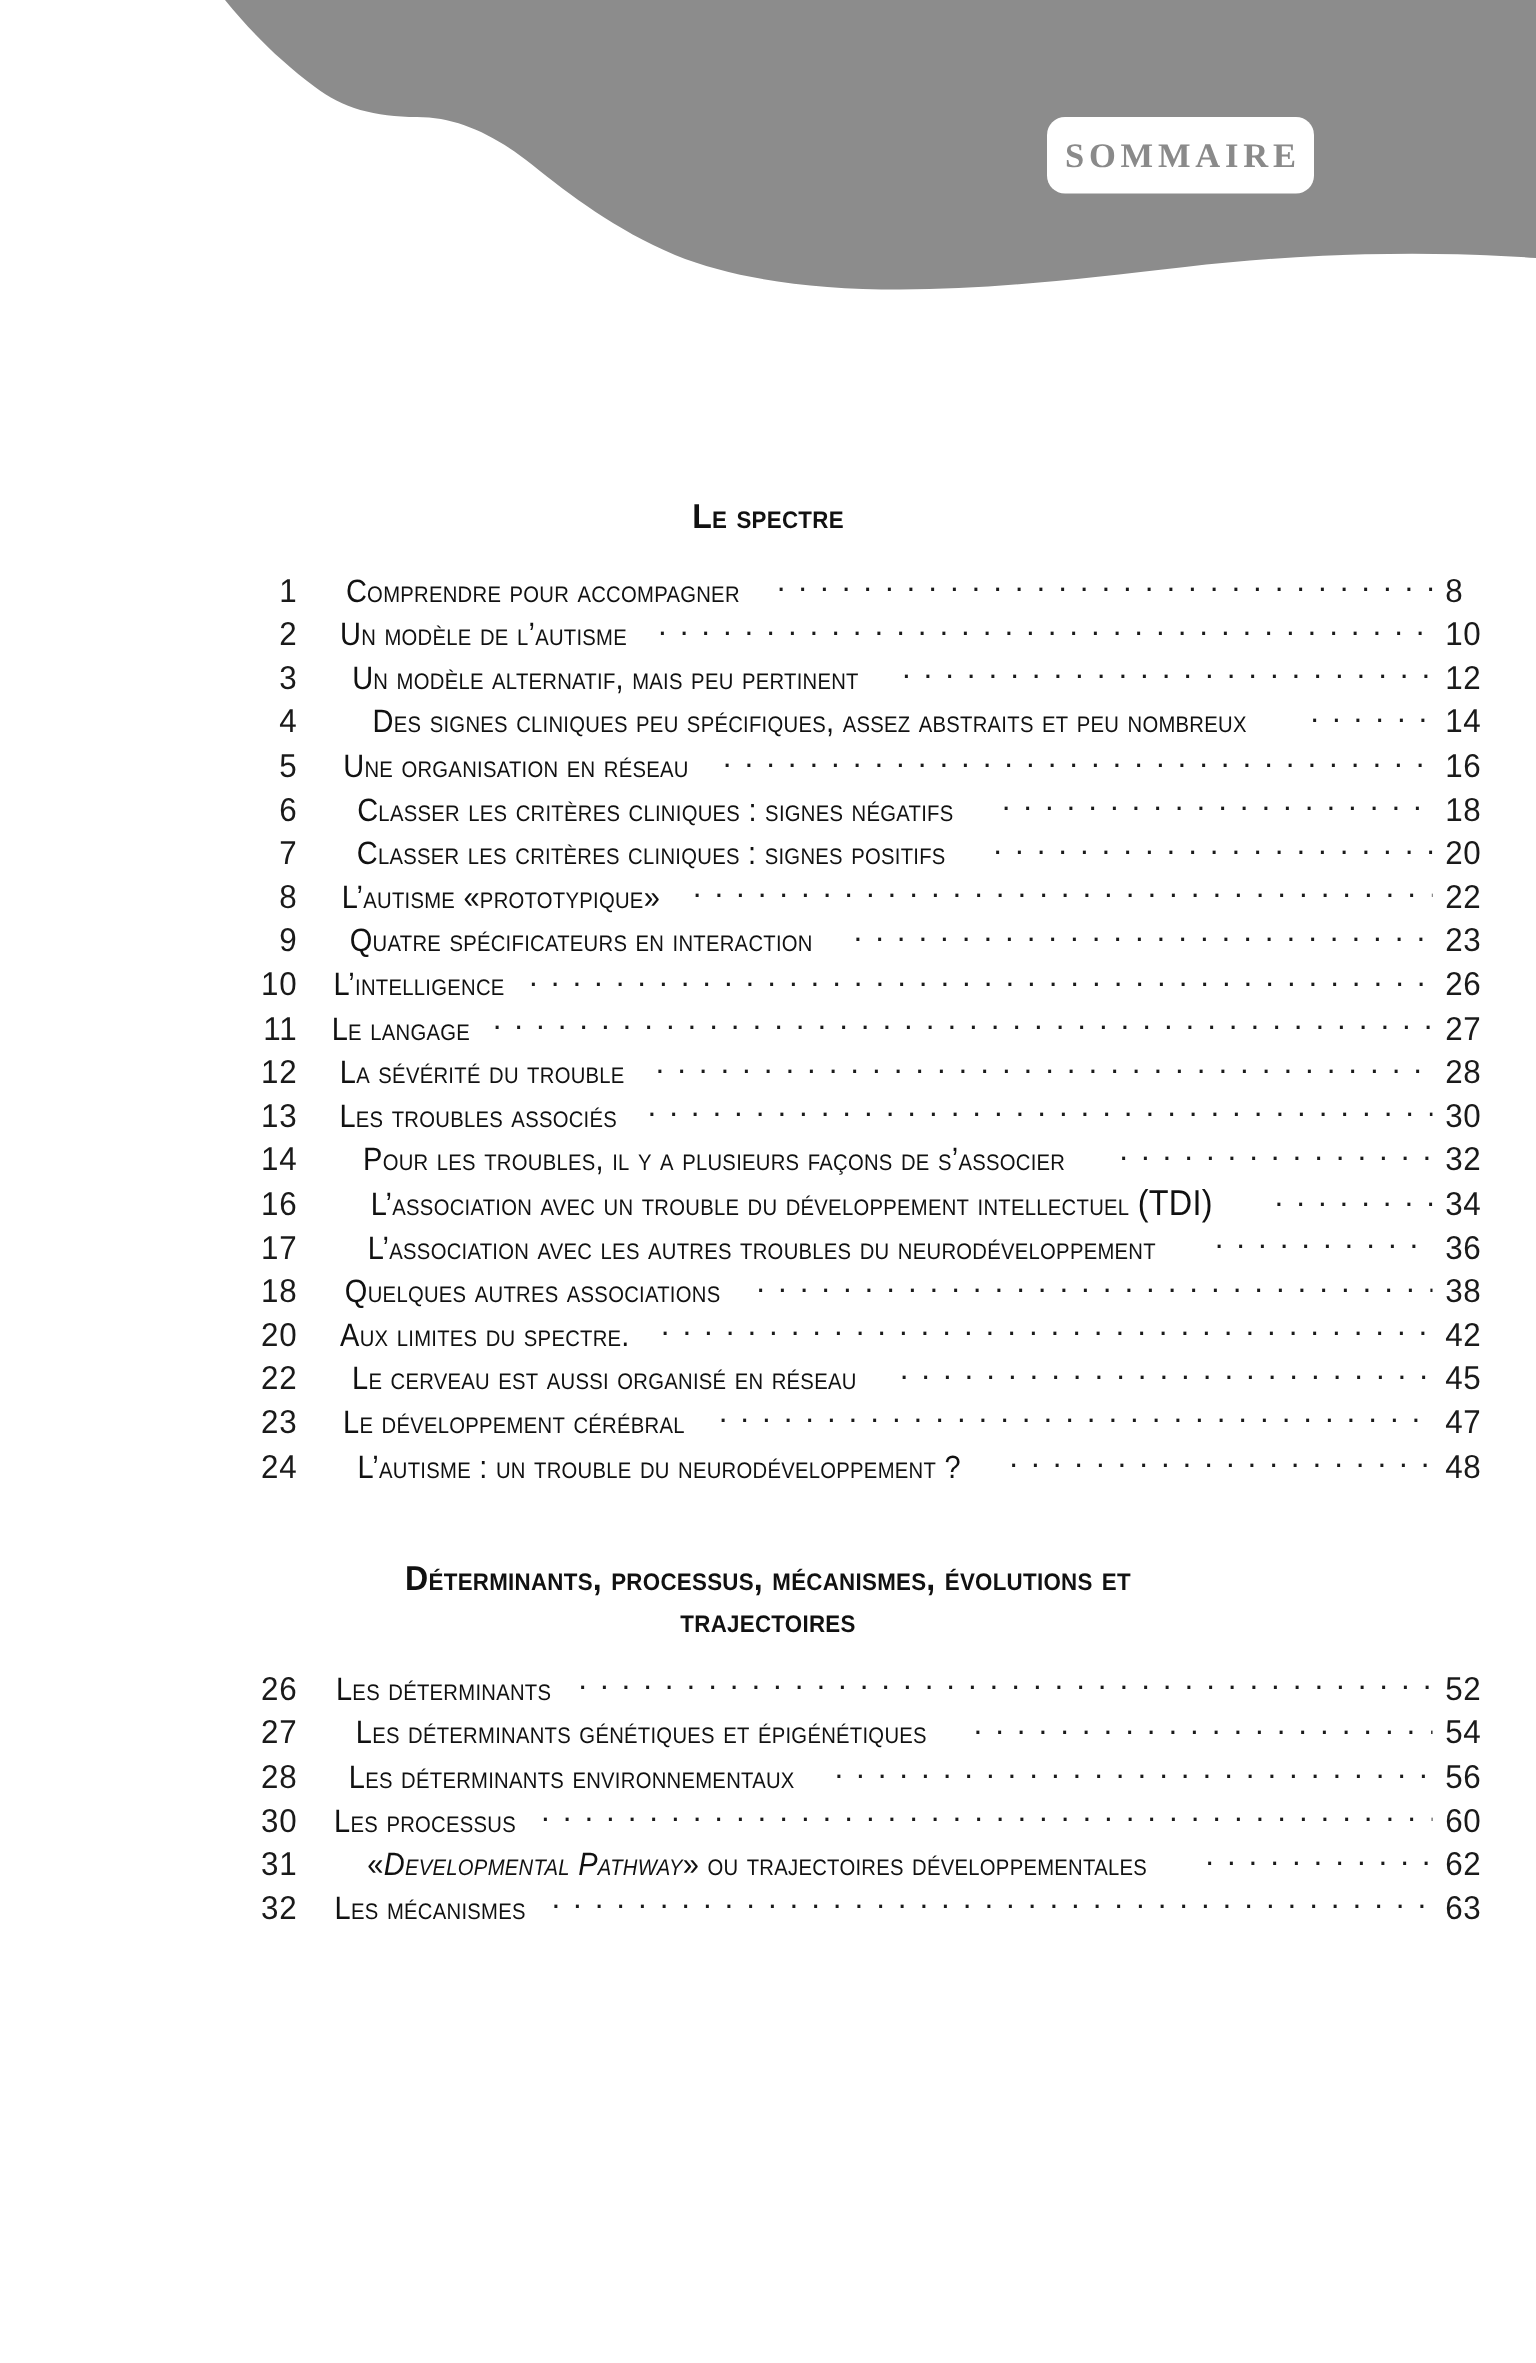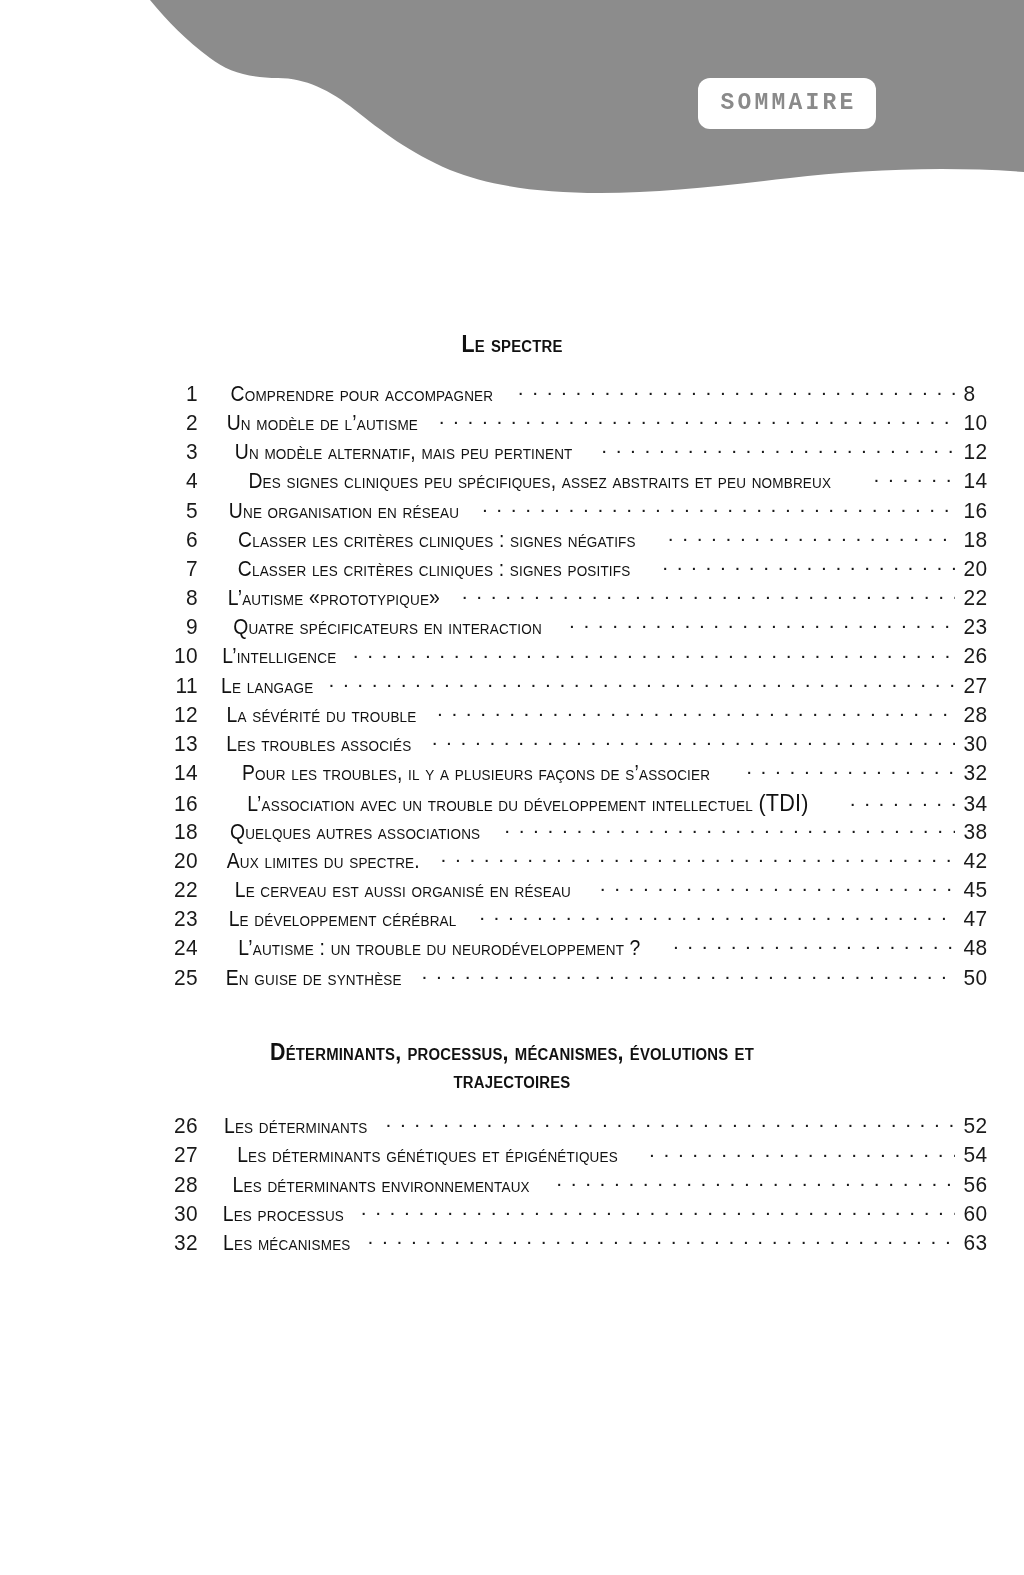--- a/index.html
+++ b/index.html
@@ -36,21 +36,21 @@
     top: 78px;
     width: 178px;
     height: 51px;
     background: #ffffff;
     border-radius: 12px;
     display: flex;
     align-items: center;
     justify-content: center;
   }
   #sommaire-badge .badge-text {
-    font-family: Liberation Mono, monospace;
+    font-family: Liberation Serif, serif;
     font-size: 23px;
     font-weight: bold;
     letter-spacing: 3.2px;
     color: #8a8a8a;
     text-indent: 3.2px;
     line-height: 1;
   }
 
   
   #toc {
@@ -292,20 +292,26 @@
       </li>
 
 
       <li class="toc-row">
         <span class="toc-num">16</span>
         <span class="toc-label"><span>L’association avec un trouble du développement intellectuel </span><span class="big">(TDI)</span></span>
         <span class="leader"></span>
         <span class="toc-page">34</span>
       </li>
 
+      <li class="toc-row">
+        <span class="toc-num">17</span>
+        <span class="toc-label">L’association avec les autres troubles du neurodéveloppement</span>
+        <span class="leader"></span>
+        <span class="toc-page">36</span>
+      </li>
 
       <li class="toc-row">
         <span class="toc-num">18</span>
         <span class="toc-label">Quelques autres associations</span>
         <span class="leader"></span>
         <span class="toc-page">38</span>
       </li>
 
 
       <li class="toc-row">
@@ -330,26 +336,20 @@
         <span class="toc-page">47</span>
       </li>
 
       <li class="toc-row">
         <span class="toc-num">24</span>
         <span class="toc-label">L’autisme : un trouble du neurodéveloppement ?</span>
         <span class="leader"></span>
         <span class="toc-page">48</span>
       </li>
 
-      <li class="toc-row">
-        <span class="toc-num">25</span>
-        <span class="toc-label">En guise de synthèse</span>
-        <span class="leader"></span>
-        <span class="toc-page">50</span>
-      </li>
 
     </ul>
   </div>
 
   <div class="section-gap"></div>
 
   <div class="section">
     <div class="section-title" id="section-title-2">Déterminants, processus, mécanismes, évolutions et trajectoires</div>
 
     <ul class="toc-list">
@@ -376,20 +376,26 @@
       </li>
 
 
       <li class="toc-row">
         <span class="toc-num">30</span>
         <span class="toc-label">Les processus</span>
         <span class="leader"></span>
         <span class="toc-page">60</span>
       </li>
 
+      <li class="toc-row">
+        <span class="toc-num">31</span>
+        <span class="toc-label"><span>«</span><span class="ital">Developmental Pathway</span><span>» ou trajectoires développementales</span></span>
+        <span class="leader"></span>
+        <span class="toc-page">62</span>
+      </li>
 
       <li class="toc-row">
         <span class="toc-num">32</span>
         <span class="toc-label">Les mécanismes</span>
         <span class="leader"></span>
         <span class="toc-page">63</span>
       </li>
 
     </ul>
   </div>

